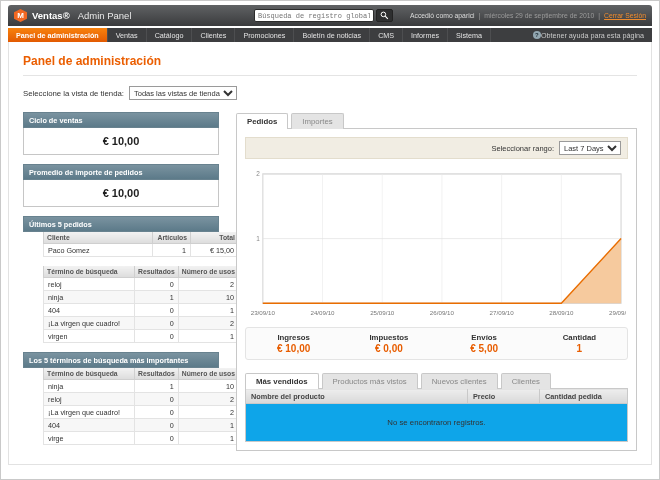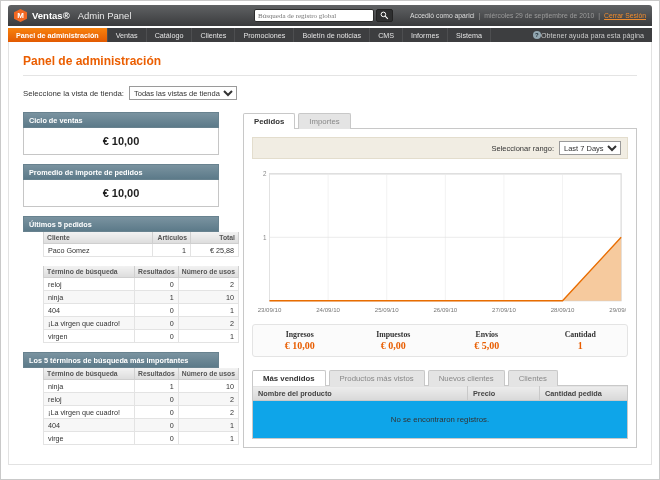--- a/index.html
+++ b/index.html
@@ -21,21 +21,21 @@
     clip-path:polygon(50% 0,100% 25%,100% 75%,50% 100%,0 75%,0 25%);
     color:#fff; font-size:8px; font-weight:bold;
     display:flex; align-items:center; justify-content:center;
   }
   .brand { color:#fff; font-size:9.5px; font-weight:bold; white-space:nowrap; }
   .brand-suffix { color:#e8e8e8; font-size:9.5px; font-weight:normal; margin-left:3px; white-space:nowrap; }
   .search-wrap { display:flex; align-items:center; margin-left:auto; margin-right:12px; gap:2px; }
   .search-input {
     width:120px; height:13px; font-size:7px; padding:0 3px;
     border:1px solid #2c2c2c; border-radius:2px; color:#555;
-    font-family:Liberation Serif, serif;
+    font-family:Liberation Mono, monospace;
   }
   .search-btn {
     width:17px; height:13px; background:#2e2f30; border:1px solid #232323; border-radius:2px;
     display:flex; align-items:center; justify-content:center; cursor:pointer;
   }
   .user-info { display:flex; align-items:center; gap:4px; font-size:6.8px; color:#9b9b9b; white-space:nowrap; }
   .user-info .logged { color:#ddd; }
   .user-info .logout { color:#f08c2e; text-decoration:underline; cursor:pointer; }
 
   
@@ -45,21 +45,21 @@
   .nav-help { margin-left:auto; display:flex; align-items:center; gap:0; padding:0 8px; color:#c9c9c9; cursor:pointer; white-space:nowrap; }
   .help-icon { width:8px; height:8px; border-radius:50%; background:#93a7b1; color:#20303a; font-size:6px; font-weight:bold; display:flex; align-items:center; justify-content:center; flex:none; }
 
   
   .content { border:1px solid #e2e2e2; border-top:none; padding:8px 14px 10px; min-height:420px; background:#fff; }
   .page-title { color:#eb5e01; font-size:12px; font-weight:bold; margin:4px 0 7px; }
   .rule { border:none; border-top:1px solid #e4e4e4; margin:0 0 10px; }
   .store-row { display:flex; align-items:center; gap:5px; font-size:7.8px; color:#333; margin-bottom:12px; }
   select { font-size:7.5px; height:14px; border:1px solid #9a9a9a; background:#fff; color:#333; font-family:"Liberation Sans", sans-serif; }
 
-  .dash { display:flex; gap:24px; align-items:flex-start; }
+  .dash { display:flex; gap:17px; align-items:flex-start; }
   .col-left { width:196px; flex:none; }
   .col-right { flex:1; min-width:0; }
 
   
   .box { margin-bottom:9px; }
   .box-head {
     background:linear-gradient(#7a93a0,#5c7a89); border:1px solid #68828f;
     color:#fff; font-size:7.3px; font-weight:bold; padding:2.5px 5px;
   }
   .box-value { border:1px solid #c6c6c6; border-top:none; text-align:center; font-size:11px; font-weight:bold; color:#1e1e1e; padding:7px 0; background:#fff; }
@@ -83,21 +83,21 @@
   .tab.active { background:#fff; color:#333; font-weight:bold; }
   .panel { border:1px solid #c8c8c8; background:#fff; padding:8px; }
   .range-bar {
     background:#f1ede3; border:1px solid #e3ddcd; display:flex; justify-content:flex-end; align-items:center;
     gap:5px; font-size:7.5px; color:#333; padding:3px 6px; margin-bottom:10px;
   }
   .chart-wrap { padding:0 2px; }
   svg.chart { width:100%; height:auto; display:block; }
 
   .totals { display:flex; border:1px solid #e4e4e4; background:#fbfbfb; border-radius:3px; margin-top:8px; padding:5px 0; }
-  .total { flex:1; text-align:center;font-family:Liberation Serif, serif; }
+  .total { flex:1; text-align:center; }
   .t-label { font-size:7.8px; font-weight:bold; color:#333; }
   .t-value { font-size:10px; font-weight:bold; color:#e85d00; margin-top:1px; }
 
   .bottom-tabs { display:flex; gap:3px; margin-top:12px; position:relative; z-index:2; }
   table.products { width:100%; border-collapse:collapse; font-size:7.3px; }
   table.products th {
     background:linear-gradient(#ededed,#d8d8d8); border:1px solid #c9c9c9; color:#444;
     font-weight:bold; text-align:left; padding:2.5px 5px; white-space:nowrap;
   }
   table.products th:nth-child(2) { width:72px; }
@@ -183,21 +183,21 @@
                 <tr>
                   <th>Cliente</th>
                   <th style="text-align:right">Artículos</th>
                   <th style="text-align:right">Total</th>
                 </tr>
               </thead>
               <tbody>
                   <tr>
                     <td style="text-align: left;">Paco Gomez</td>
                     <td style="text-align: right;">1</td>
-                    <td style="text-align: right;">€ 25,88</td>
+                    <td style="text-align: right;">€ 15,00</td>
                   </tr>
                 </tbody>
             </table>
           </div>
 
           <div class="box">
             <table class="mini">
               <thead>
                 <tr>
                   <th>Término de búsqueda</th>

